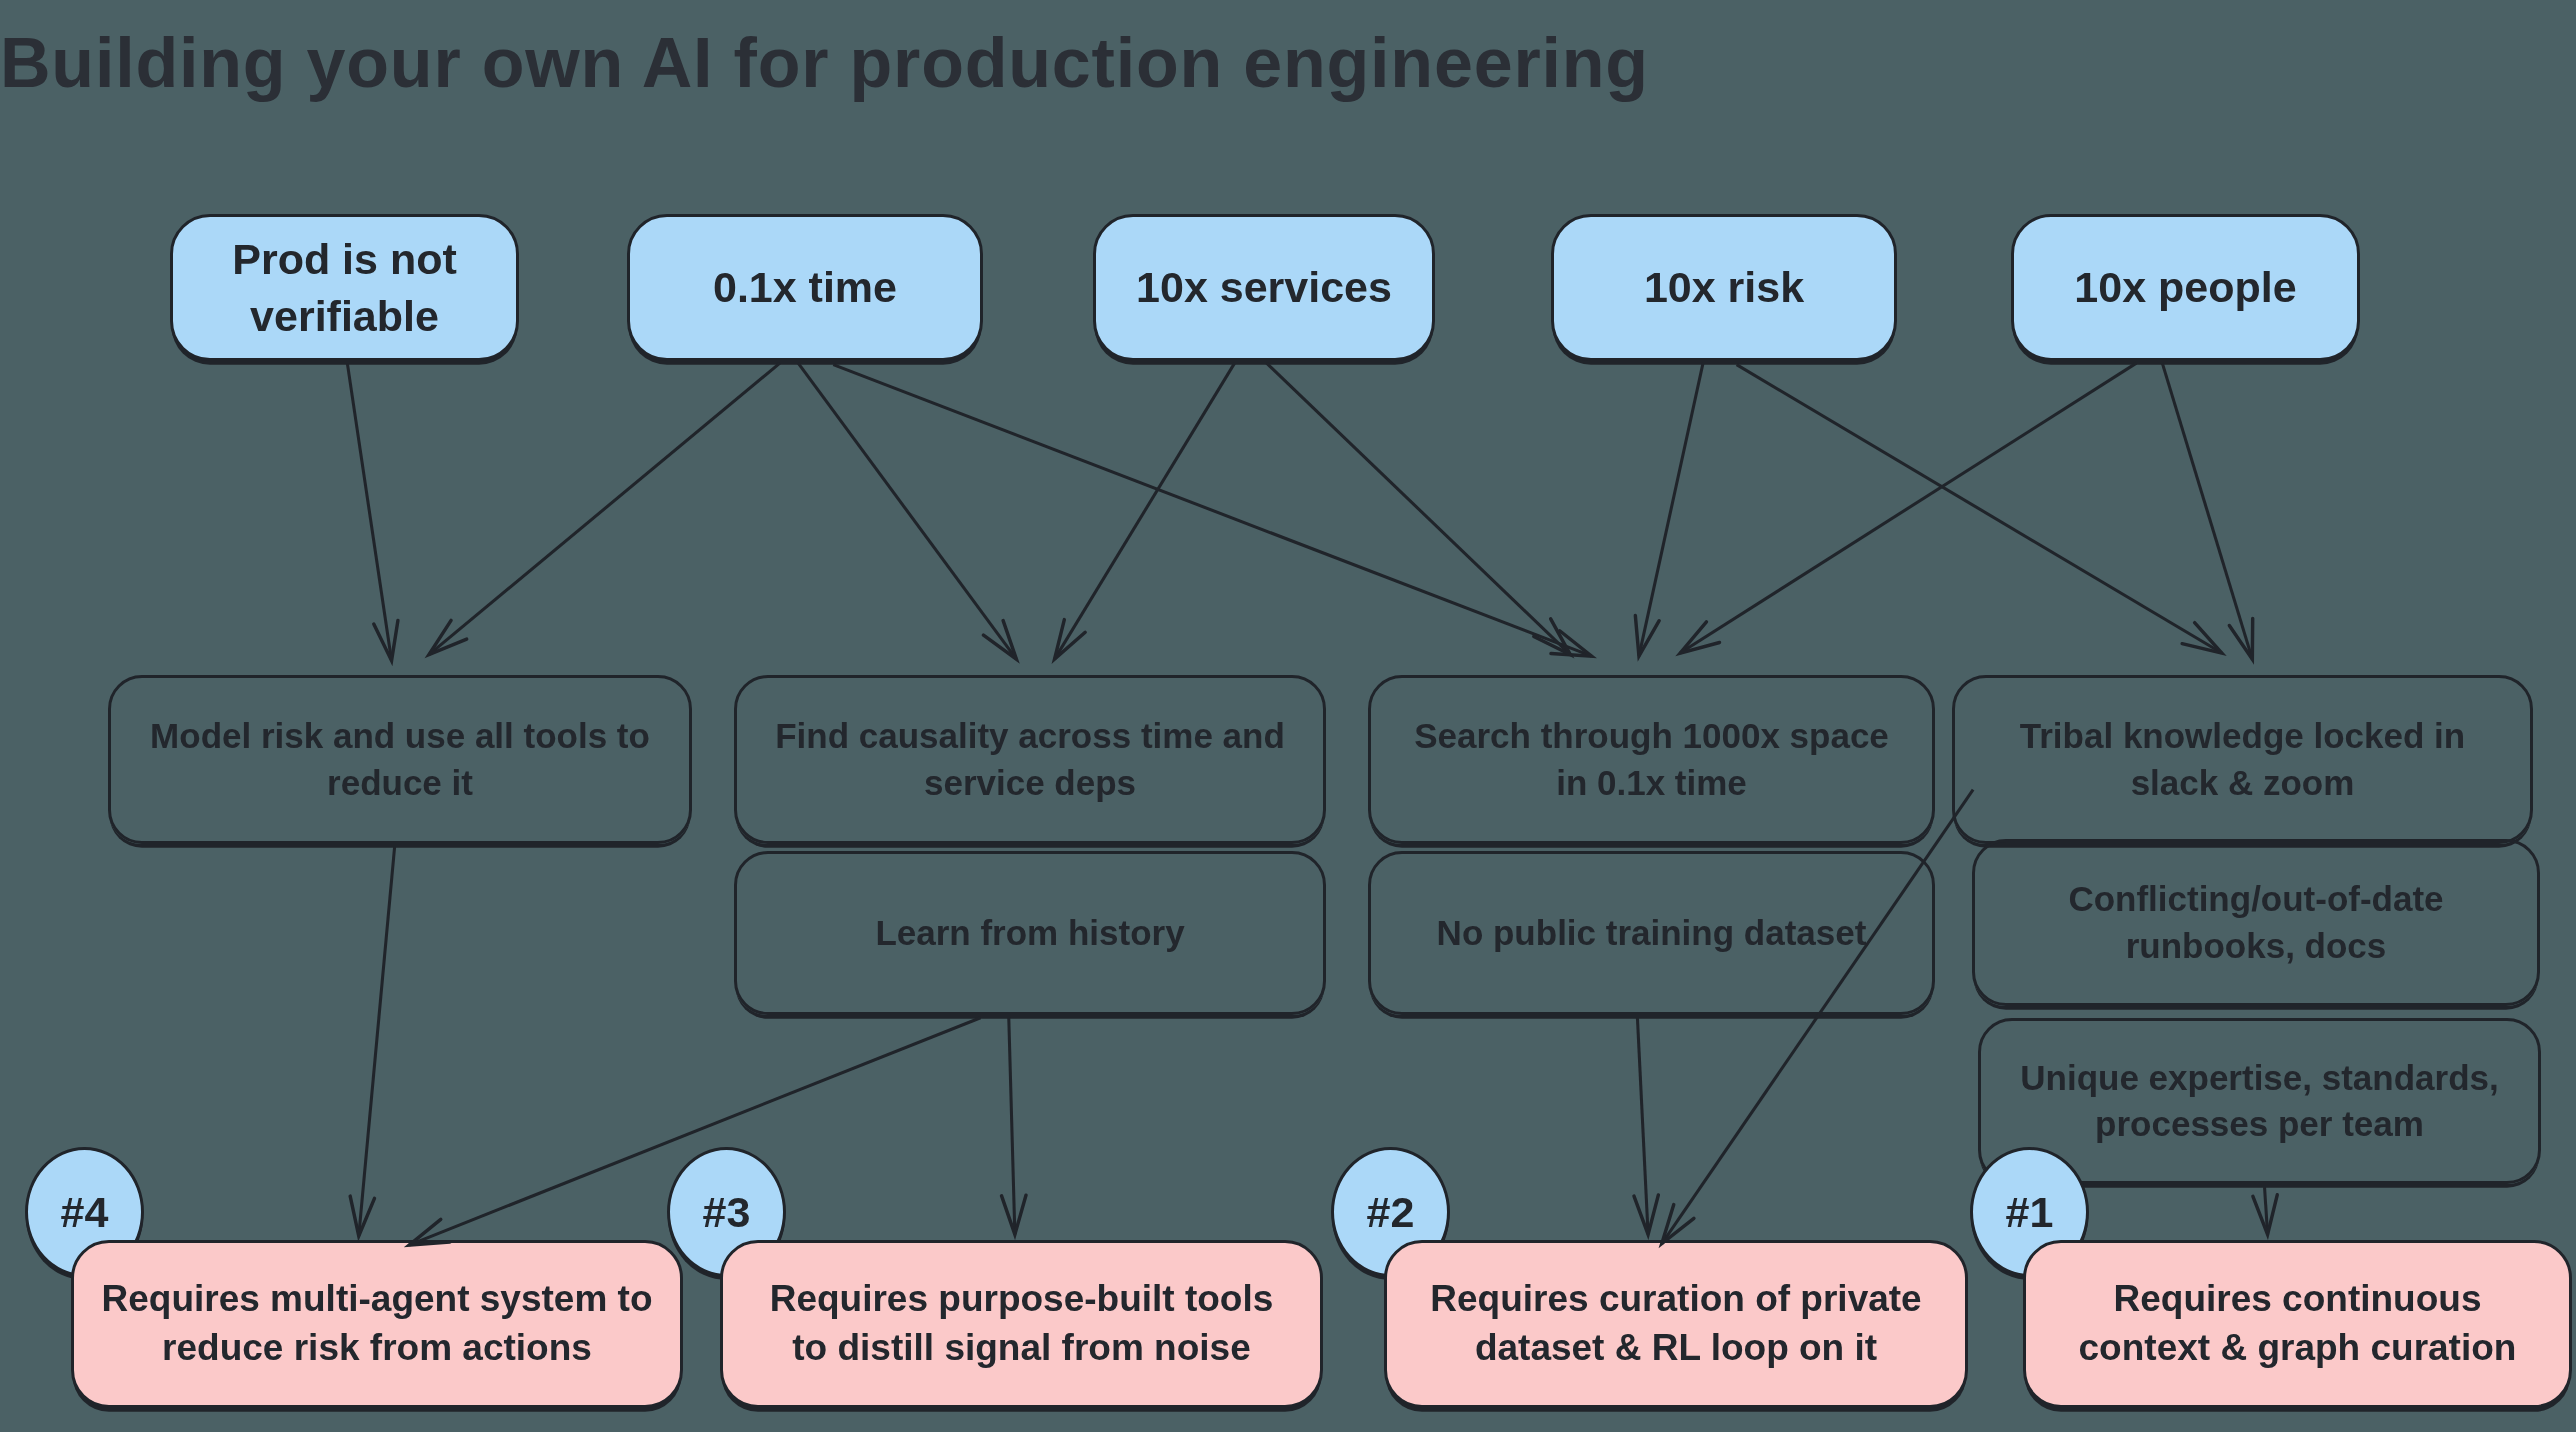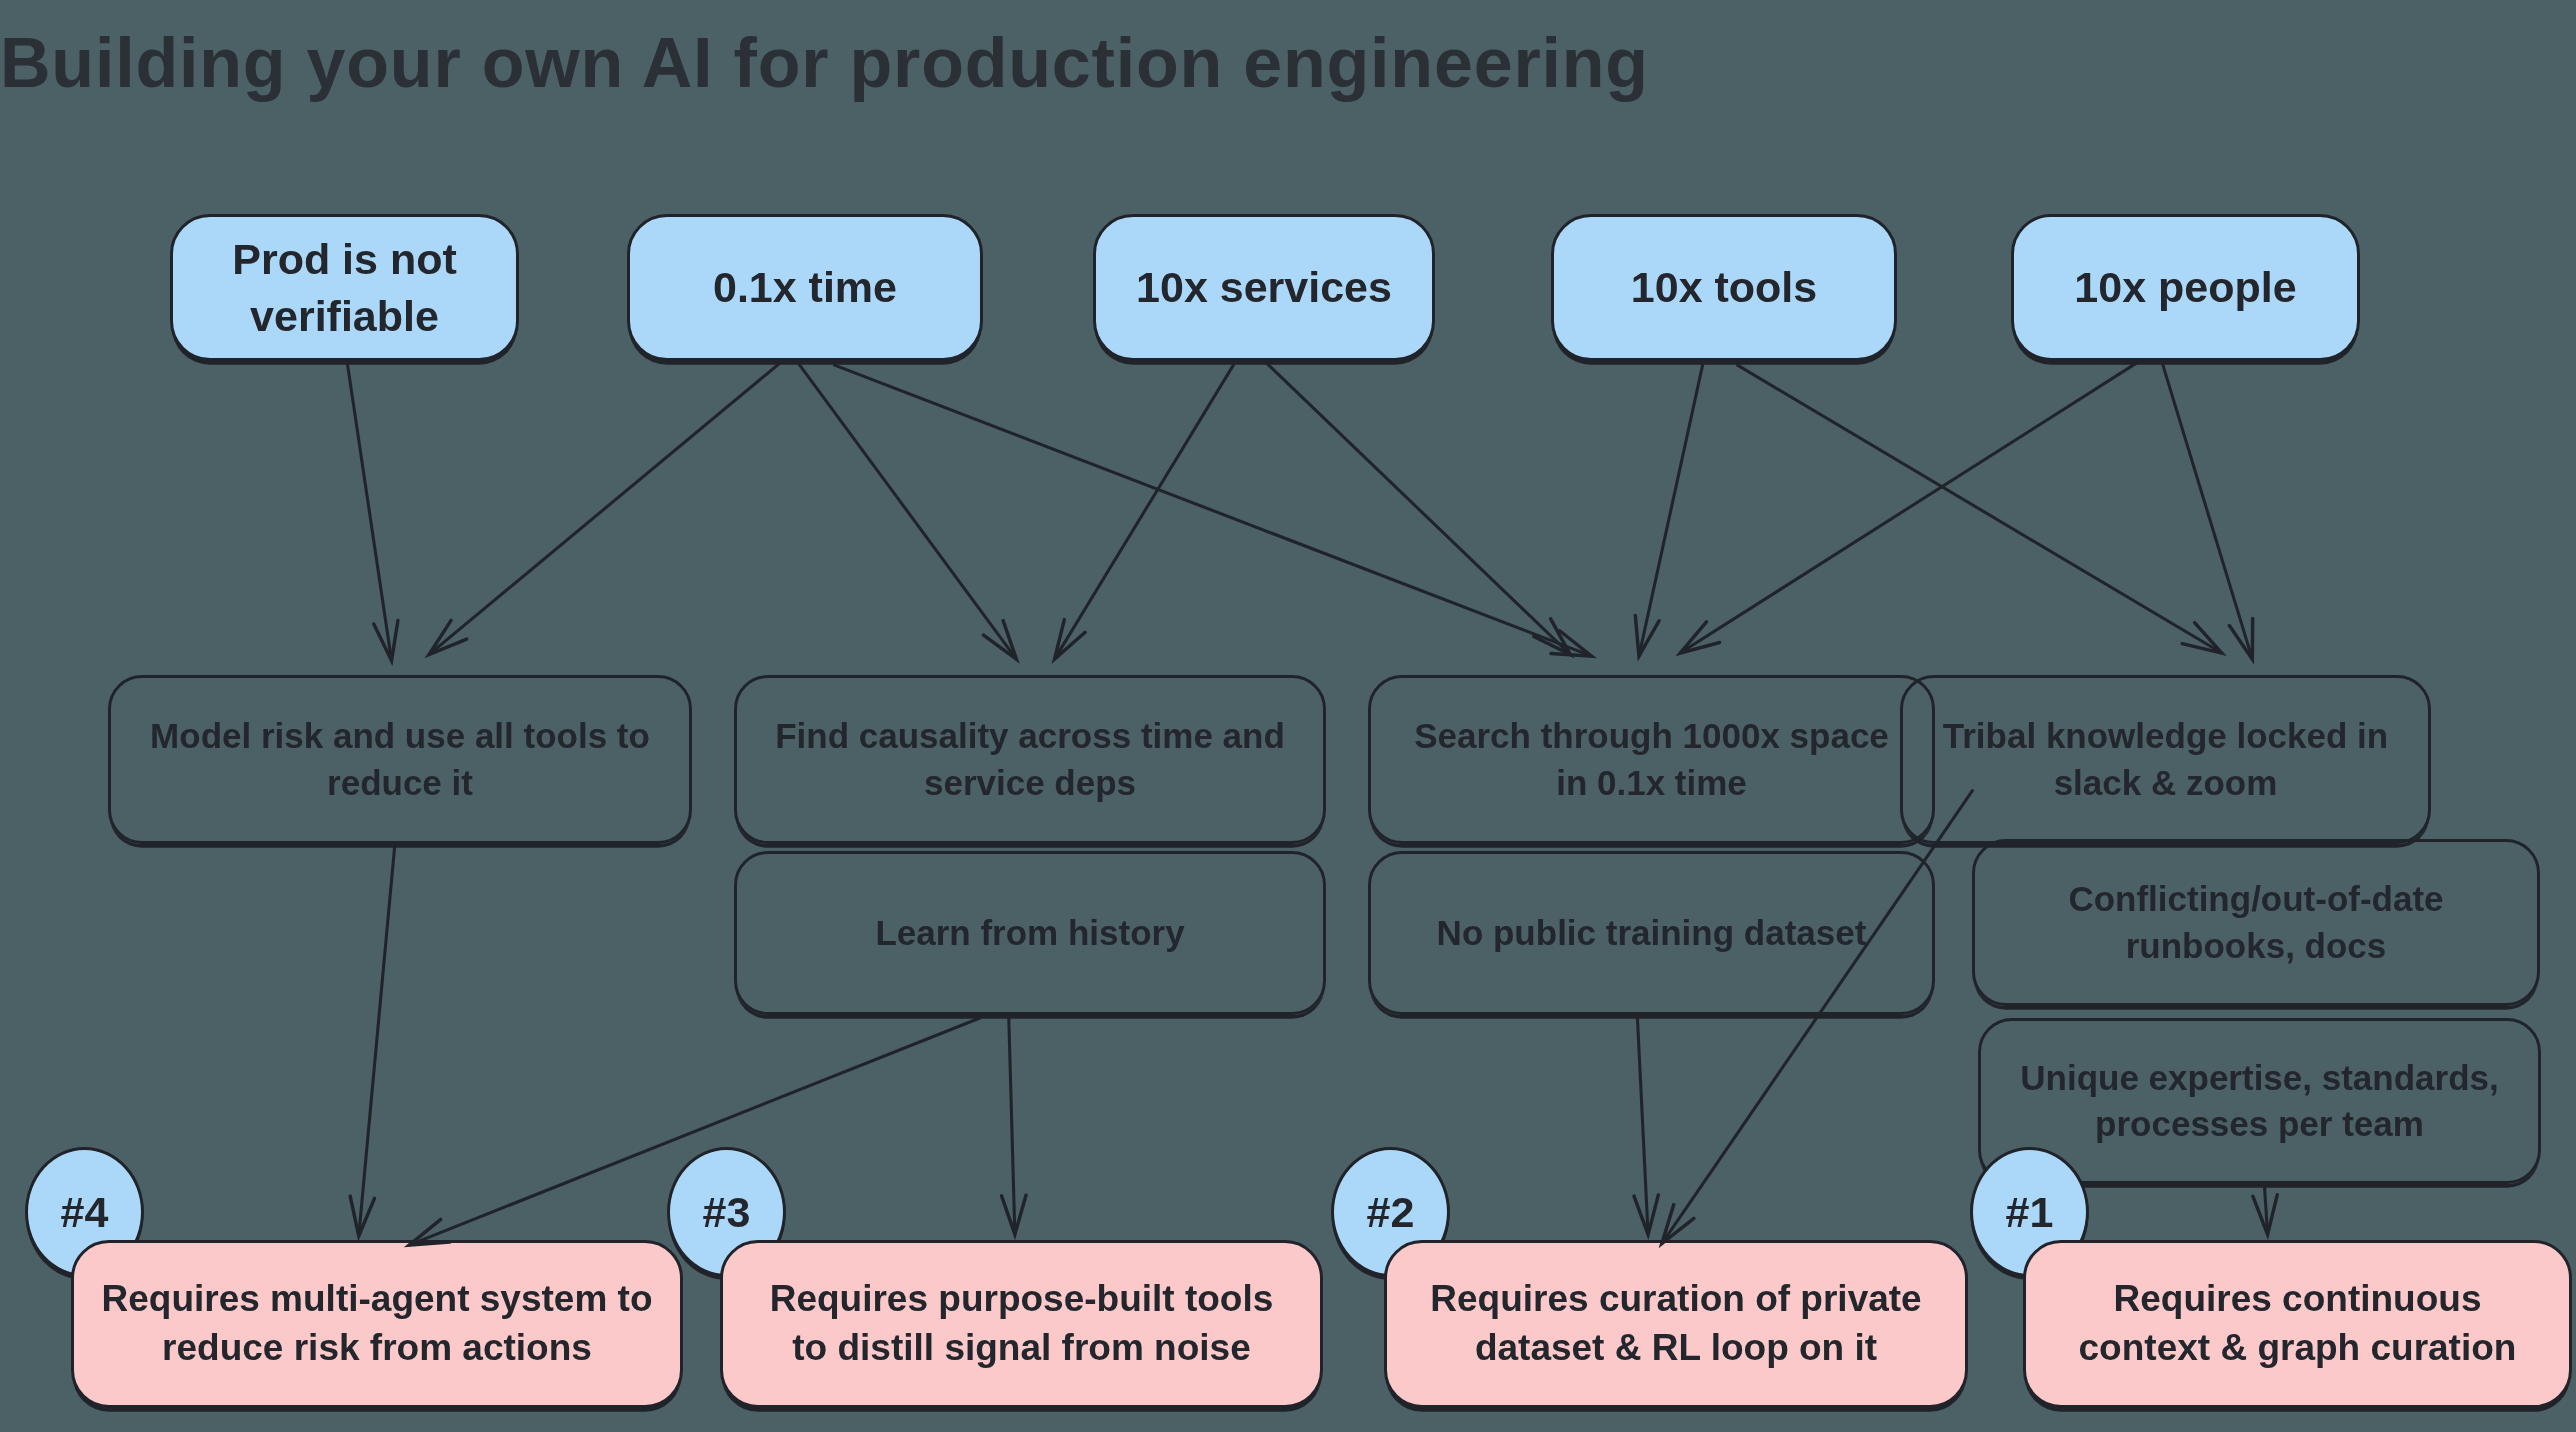--- a/index.html
+++ b/index.html
@@ -28,36 +28,36 @@
   <div class="node blue" style="left:170px;top:214px;width:349px;height:147px">
     <span class="lbl">Prod is not verifiable</span>
     </div>
   <div class="node blue" style="left:627px;top:214px;width:356px;height:147px">
     <span class="lbl">0.1x time</span>
     </div>
   <div class="node blue" style="left:1093px;top:214px;width:342px;height:147px">
     <span class="lbl">10x services</span>
     </div>
   <div class="node blue" style="left:1551px;top:214px;width:346px;height:147px">
-    <span class="lbl">10x tools</span>
+    <span class="lbl">10x risk</span>
     </div>
   <div class="node blue" style="left:2011px;top:214px;width:349px;height:147px">
     <span class="lbl">10x people</span>
     </div>
 
   <div class="node outline" style="left:108px;top:675px;width:584px;height:169px">
     <span class="lbl">Model risk and use all tools to reduce it</span>
     </div>
   <div class="node outline" style="left:734px;top:675px;width:592px;height:169px">
     <span class="lbl">Find causality across time and service deps</span>
     </div>
   <div class="node outline" style="left:1368px;top:675px;width:567px;height:169px">
     <span class="lbl">Search through 1000x space in 0.1x time</span>
     </div>
-  <div class="node outline" style="left:1900px;top:675px;width:531px;height:169px">
+  <div class="node outline" style="left:1952px;top:675px;width:581px;height:169px">
     <span class="lbl">Tribal knowledge locked in slack &amp; zoom</span>
     </div>
 
   <div class="node outline" style="left:734px;top:851px;width:592px;height:164px">
     <span class="lbl">Learn from history</span>
     </div>
   <div class="node outline" style="left:1368px;top:851px;width:567px;height:164px">
     <span class="lbl">No public training dataset</span>
     </div>
   <div class="node outline" style="left:1978px;top:1018px;width:563px;height:166px">

